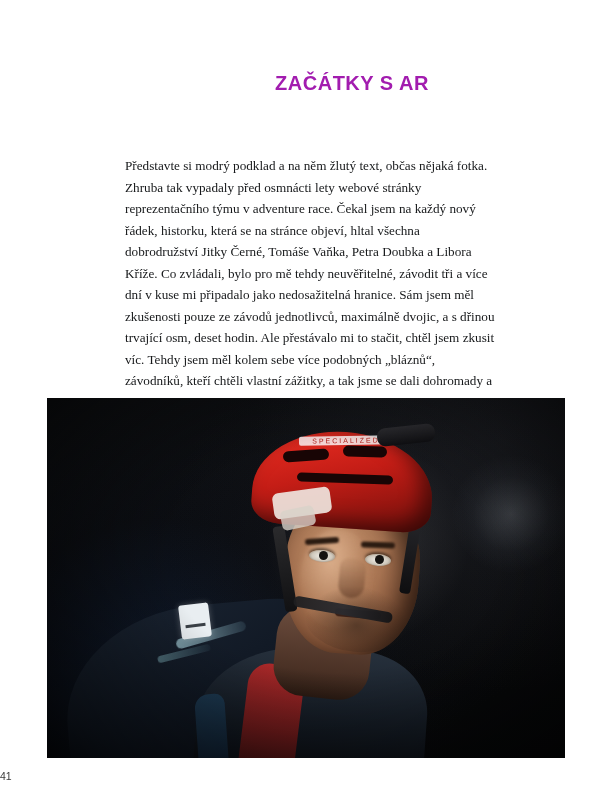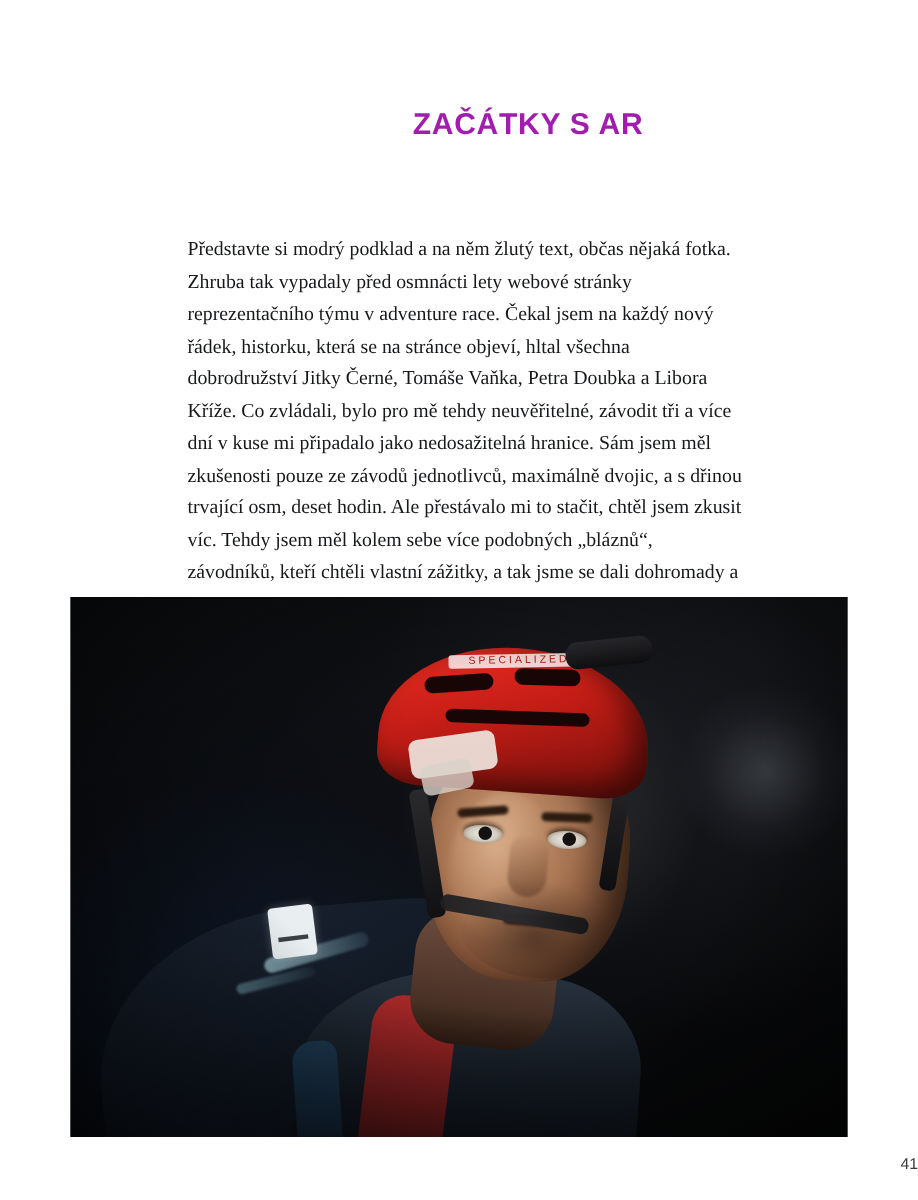--- a/index.html
+++ b/index.html
@@ -353,21 +353,21 @@
     position: absolute;
     inset: 0;
     background: radial-gradient(ellipse at 55% 45%, rgba(0,0,0,0) 40%, rgba(0,0,0,.55) 85%, rgba(0,0,0,.78) 100%);
     pointer-events: none;
   }
   .page-number {
     position: absolute;
     top: 770px;
     left: 0;
     width: 612px;
-    text-align: right;
+    text-align: left;
     font-family: "Liberation Sans", sans-serif;
     font-size: 10.5px;
     color: #3a3a3a;
   }
 </style>
 </head>
 <body>
 
 <div class="page">
 

